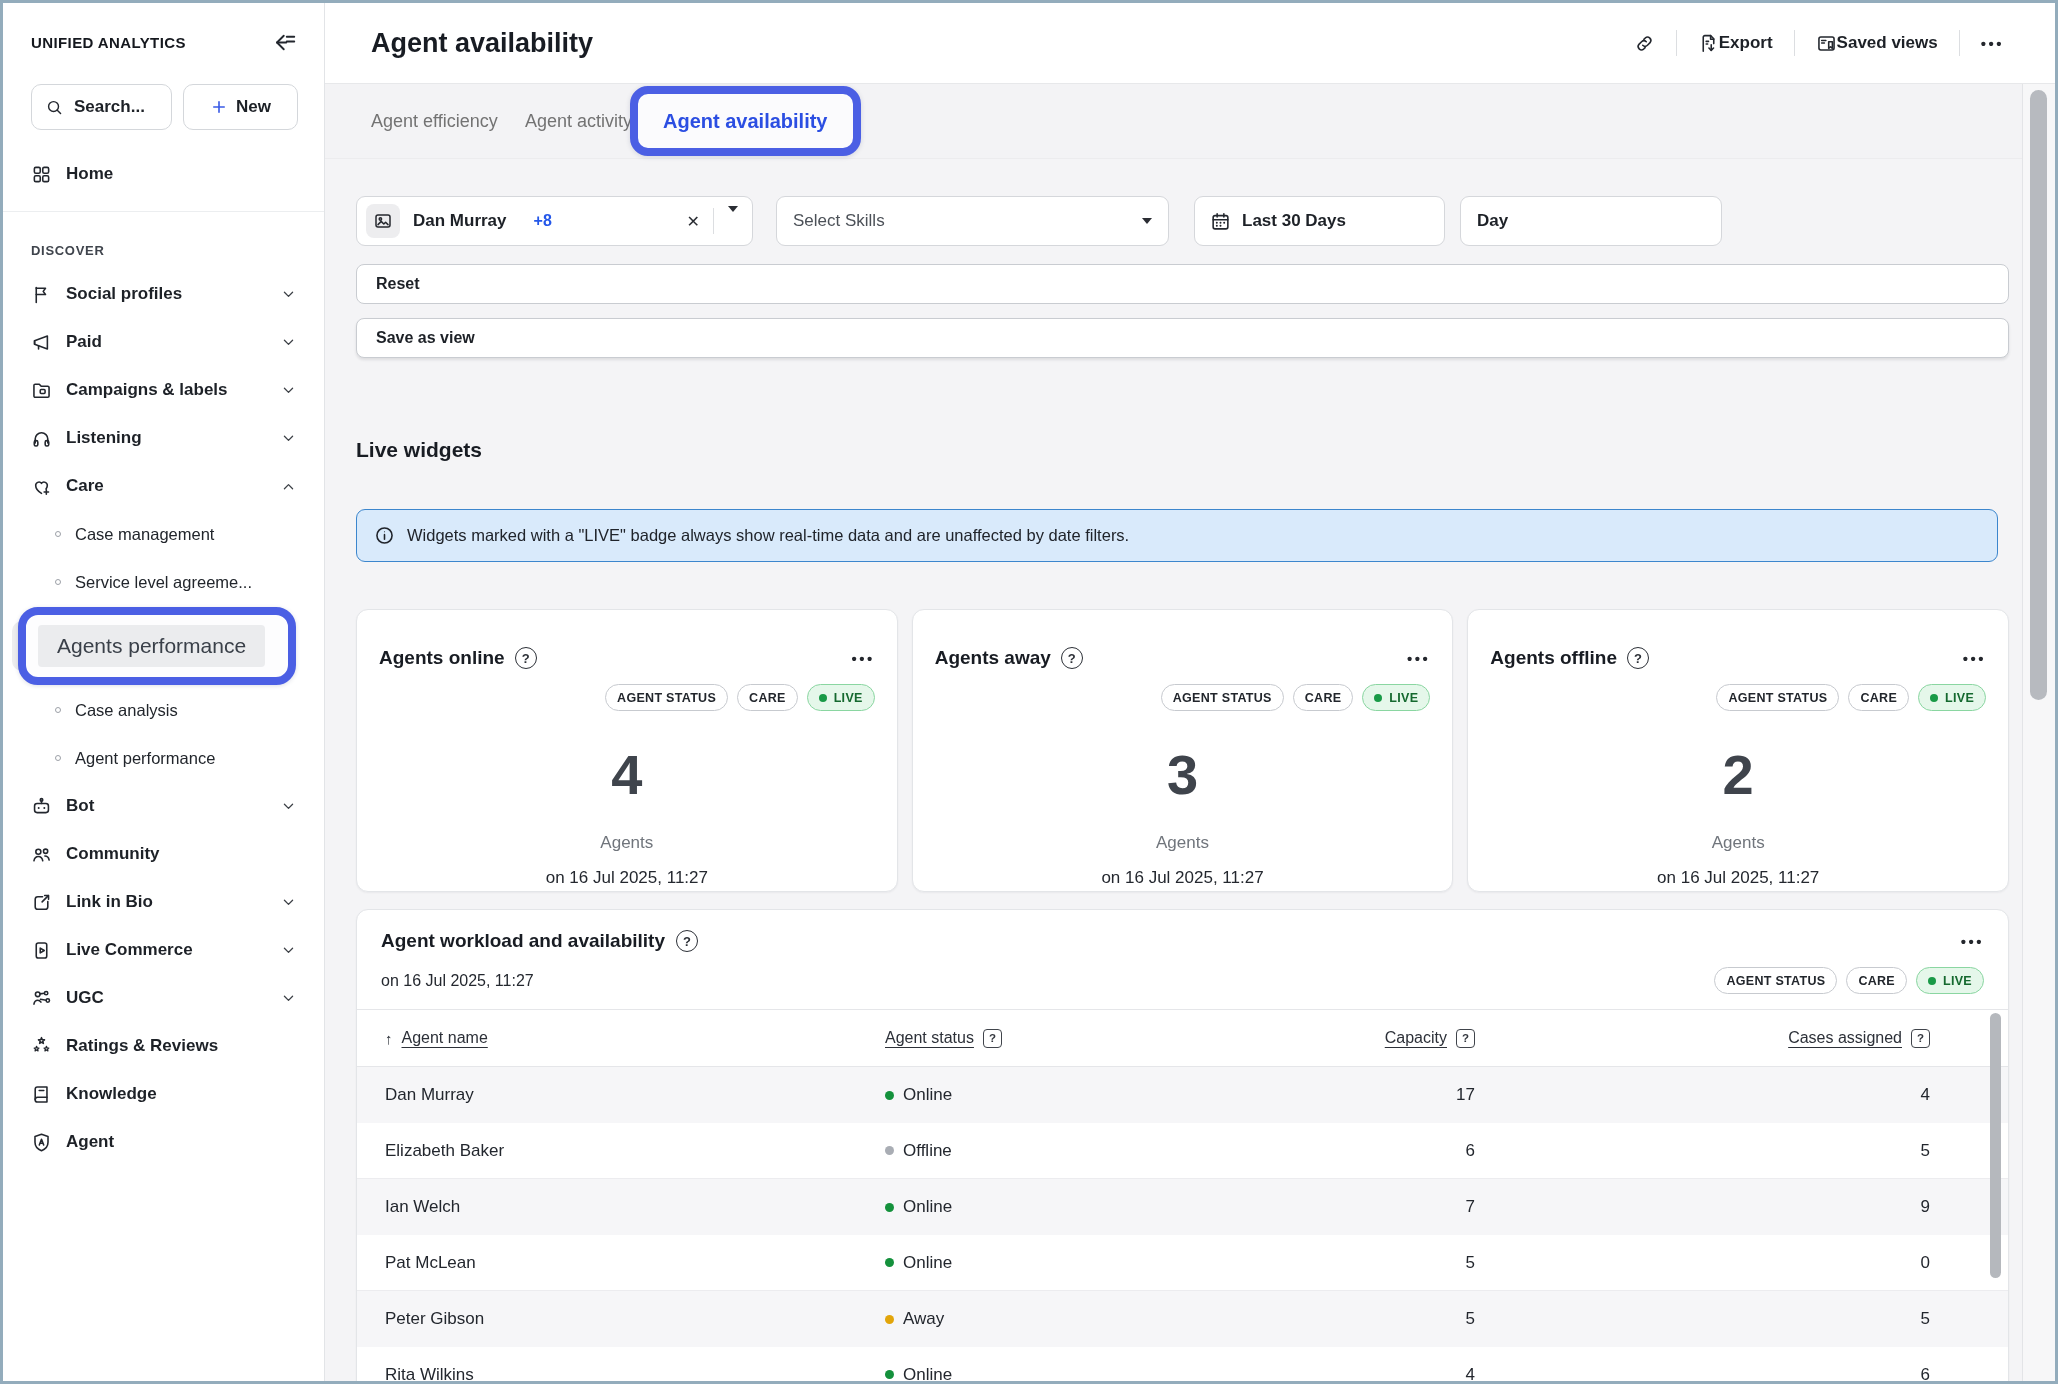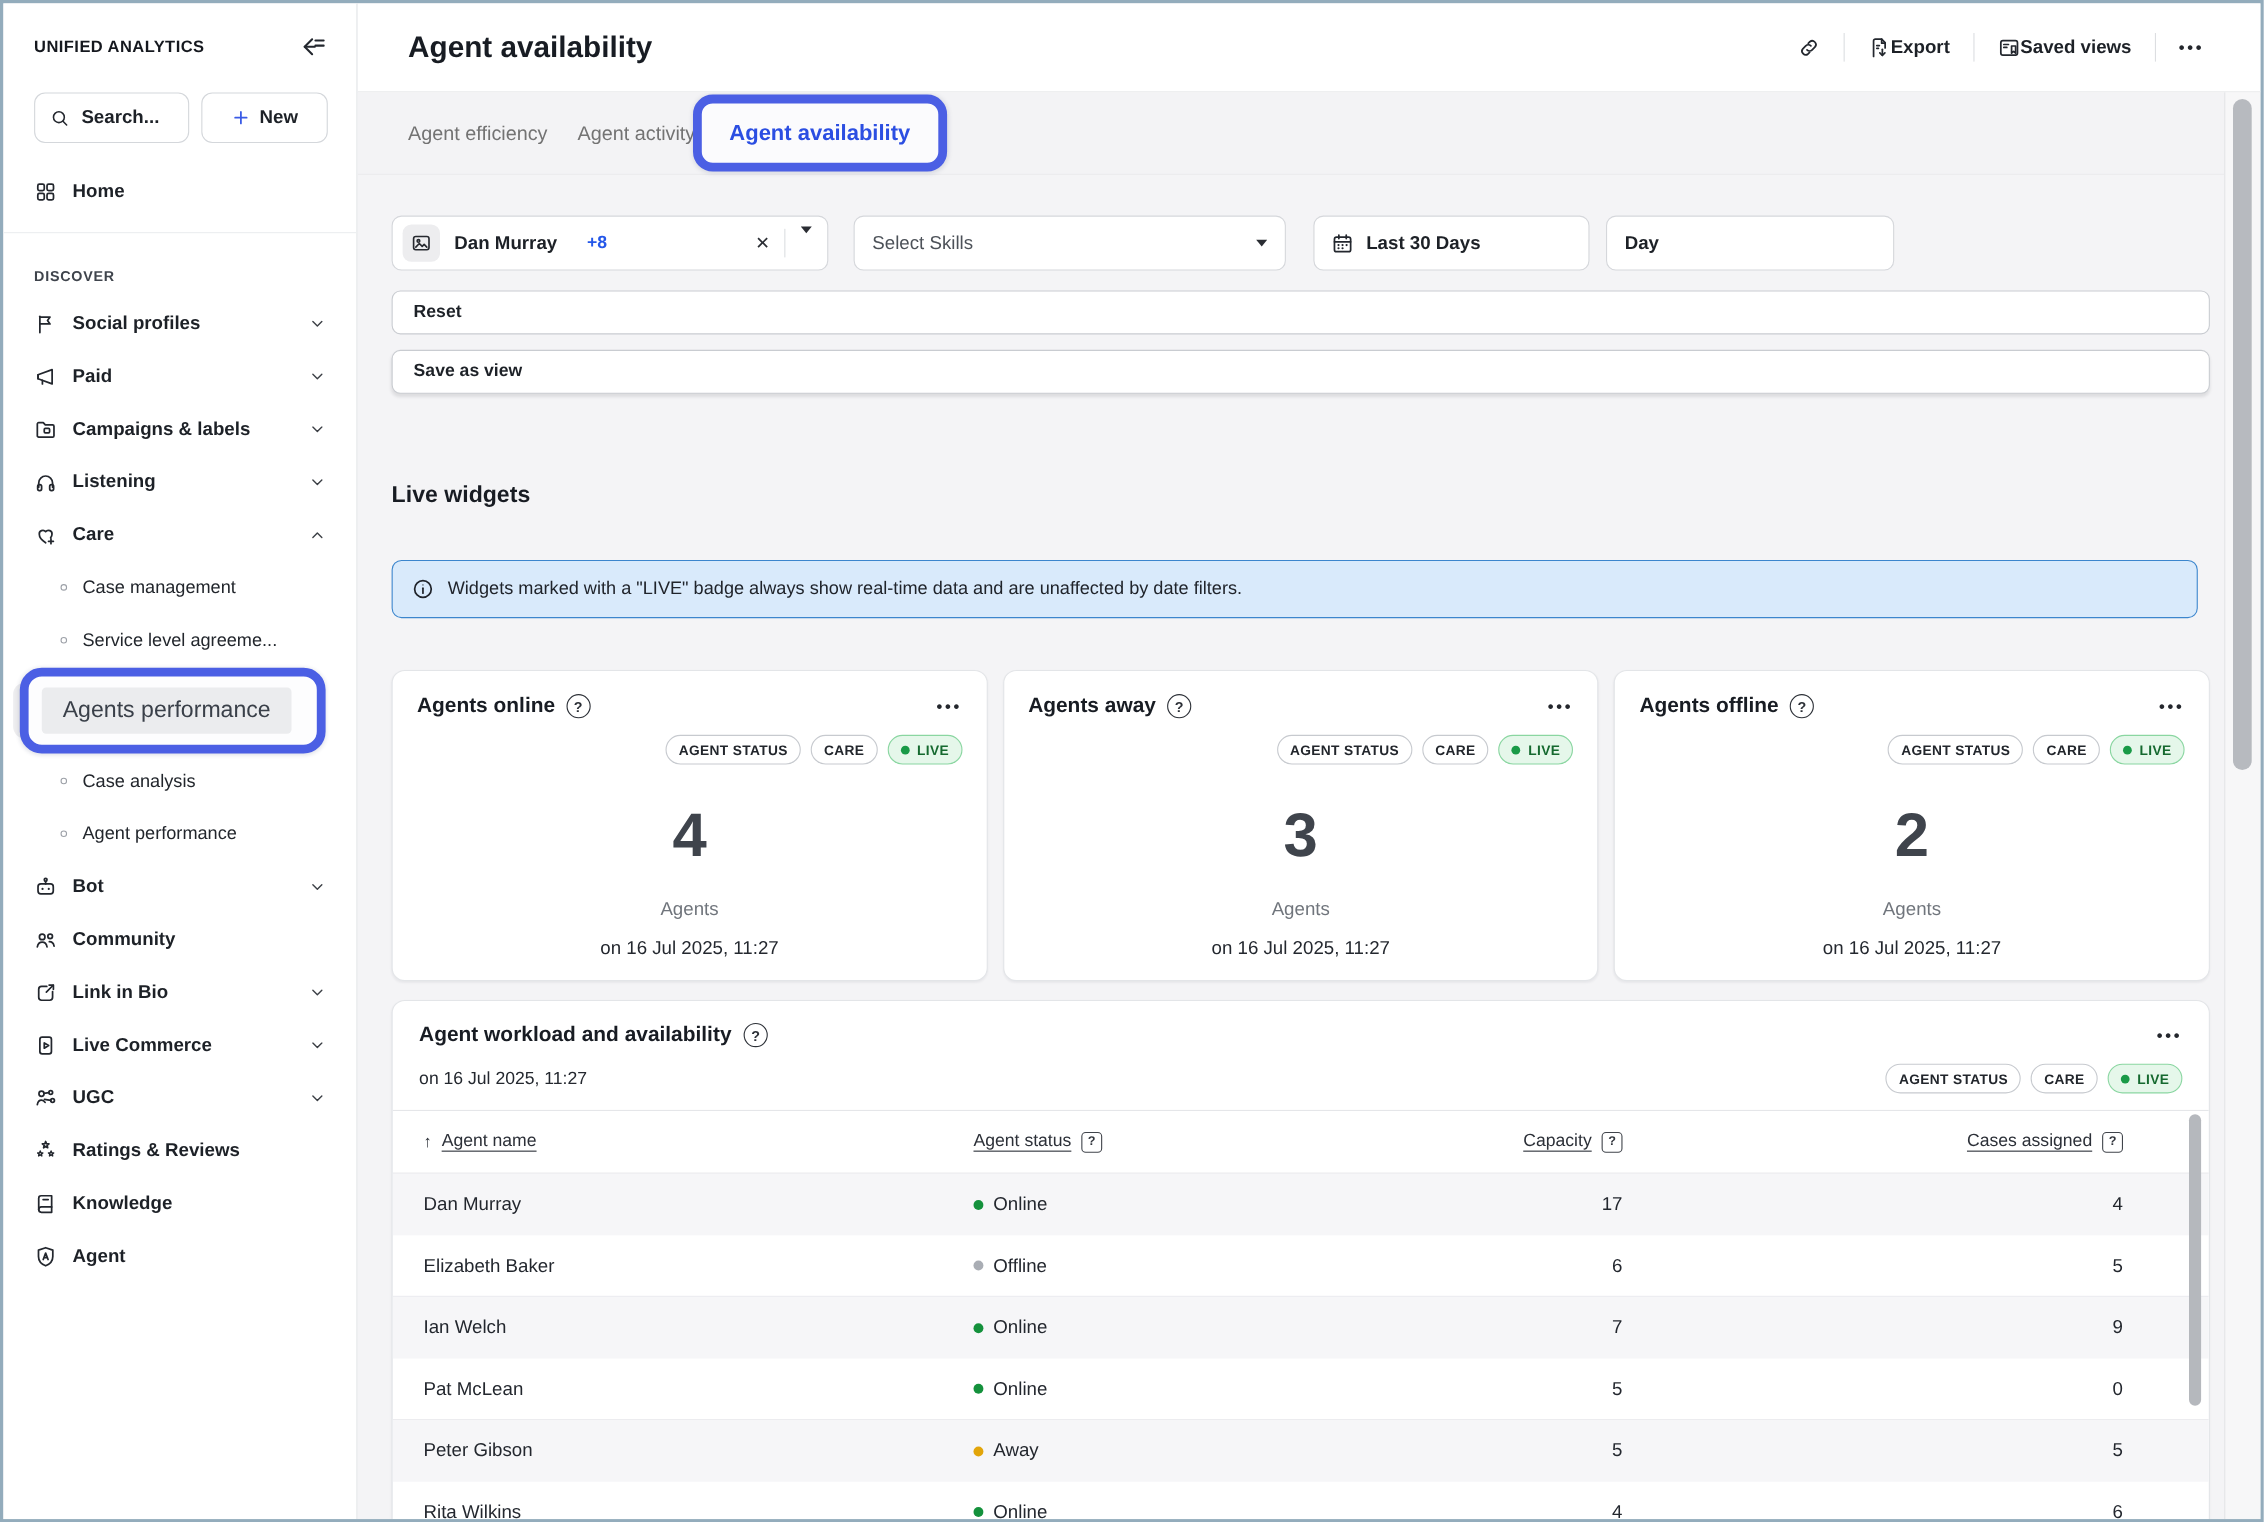--- a/index.html
+++ b/index.html
@@ -79,21 +79,21 @@
   .btnrow { display:flex; gap:14px; margin-top:18px;flex-direction:column; }
   .btn { height:40px; padding:0 19px; background:#fff; border:1px solid #c9ccd1; border-radius:8px; font-size:16px; font-weight:700; color:#1d2127; display:flex; align-items:center; cursor:pointer; }
   .btn-save { box-shadow:0 2px 3px rgba(20,24,30,.10); }
 
   .section-h { margin-top:80px; font-size:21px; font-weight:700; color:#181c23; }
   .banner { margin-top:47px; height:53px; background:#d9eafb; border:1.5px solid #3c86cd; border-radius:9px; display:flex; align-items:center; gap:12px; padding:0 17px; font-size:16.5px; color:#20242b; margin-right:11px; }
   .banner .ic { width:21px; height:21px; color:#20242b; flex:0 0 21px; }
 
   .cards { display:flex; gap:14px; margin-top:47px; }
   .card { flex:1; height:283px; background:#fff; border:1px solid #e3e5e8; border-radius:12px; padding:21px 22px; box-shadow:0 1px 2px rgba(20,24,30,.05); }
-  .card-head { display:flex; align-items:center; gap:10px; }
+  .card-head { display:flex; align-items:center; gap:10px;margin-top:16px; }
   .card-title { font-size:19px; font-weight:700; color:#181c23; }
   .qm-circle { width:22px; height:22px; border:1.6px solid #2c3037; border-radius:50%; font-size:13px; font-weight:700; color:#2c3037; display:flex; align-items:center; justify-content:center; cursor:pointer; }
   .qm-circle::before { content:"?"; }
   .spacer { margin-left:auto; }
   .badges { display:flex; gap:9px; justify-content:flex-end; margin-top:15px; }
   .pillb { height:27px; padding:0 11px; border:1px solid #c7cacf; border-radius:14px; background:#fff; display:flex; align-items:center; font-size:12.5px; font-weight:700; letter-spacing:.3px; color:#22262c; white-space:nowrap; }
   .pill-live { background:#e5f7ea; border-color:#8ad6a1; color:#15692f; gap:7px; }
   .livedot { width:8px; height:8px; border-radius:50%; background:#199a47; }
   .card-num { margin-top:36px; text-align:center; font-size:56px; font-weight:700; color:#3f444c; line-height:1; }
   .card-unit { text-align:center; font-size:17px; color:#70757c; margin-top:30px; }

